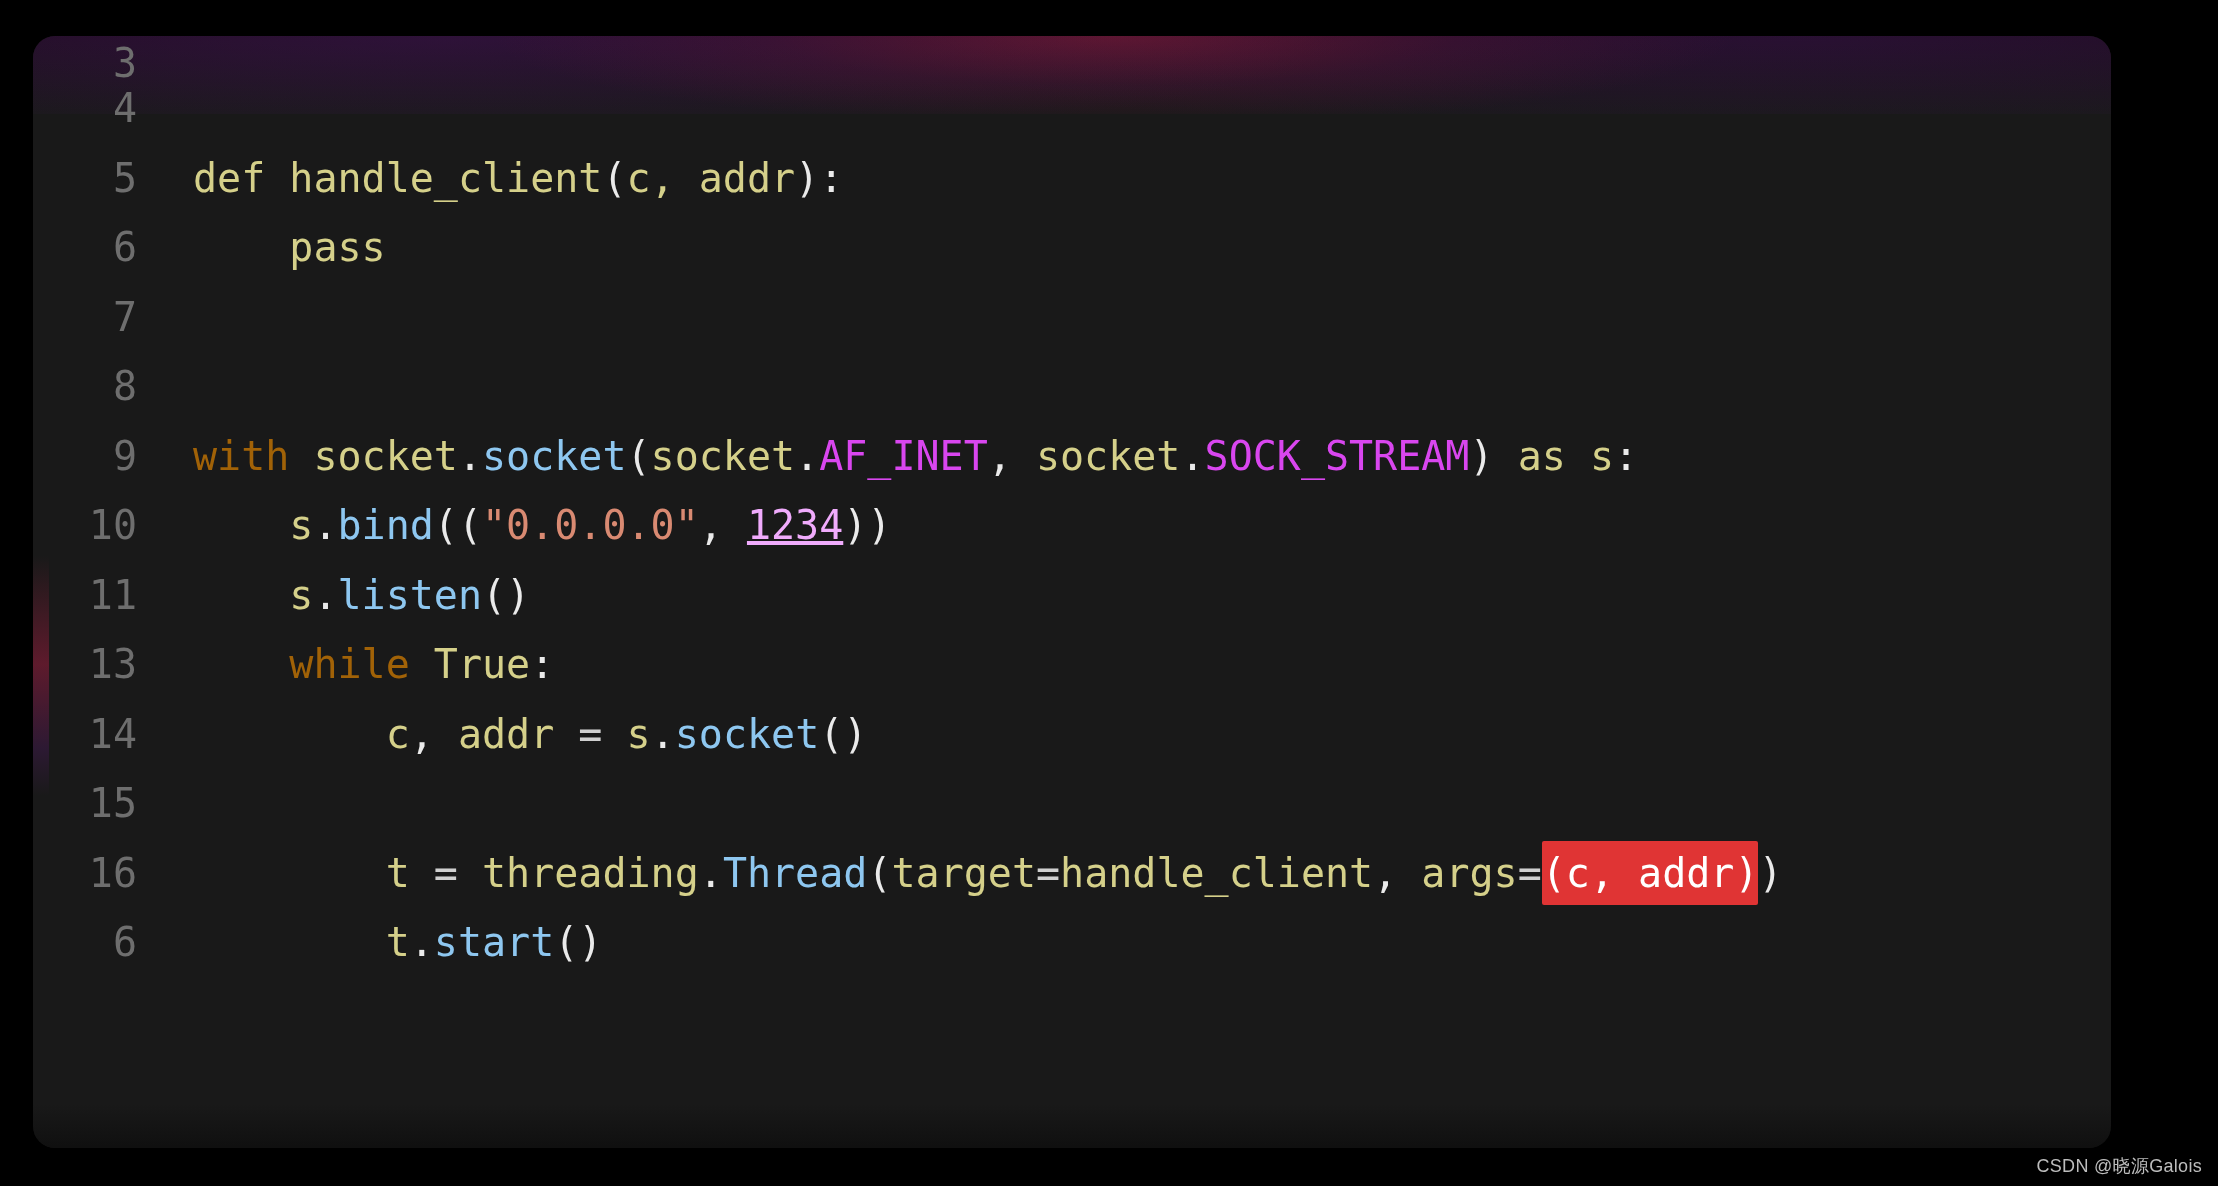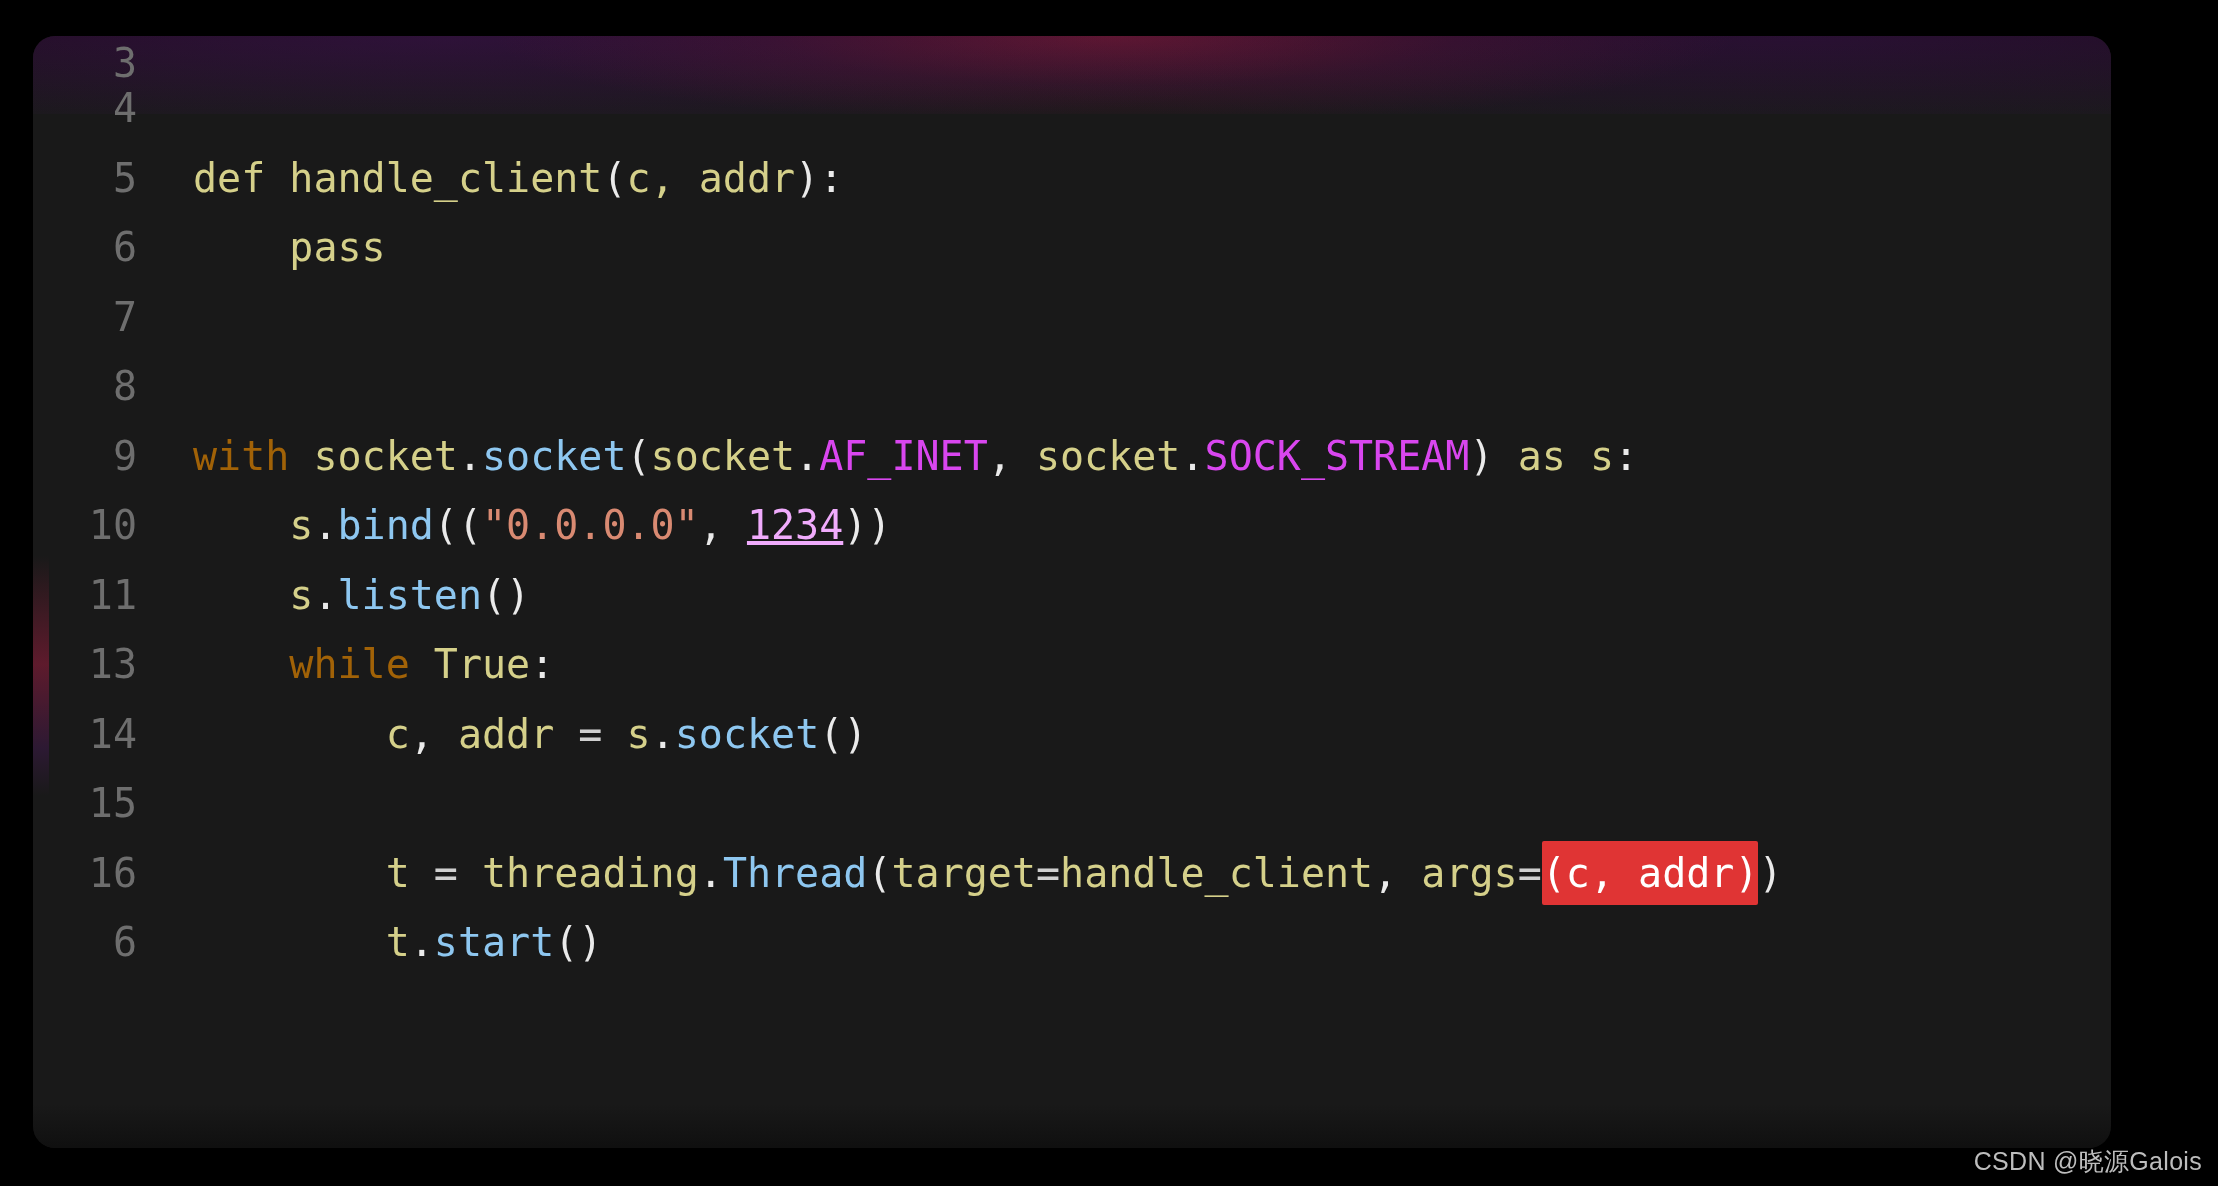--- a/index.html
+++ b/index.html
@@ -92,21 +92,21 @@
     border-radius:2px;
     padding:9px 0;
   }
 
   
   #watermark {
     position:absolute;
     right:16px; bottom:8px;
     color:#bdbdbd;
     font-family:"Liberation Sans", sans-serif;
-    font-size:25px;
+    font-size:18px;
     letter-spacing:0.3px;
     white-space:nowrap;
   }
 </style>
 </head>
 <body>
 
 <div id="stage">
 
   <div id="editor-panel">

